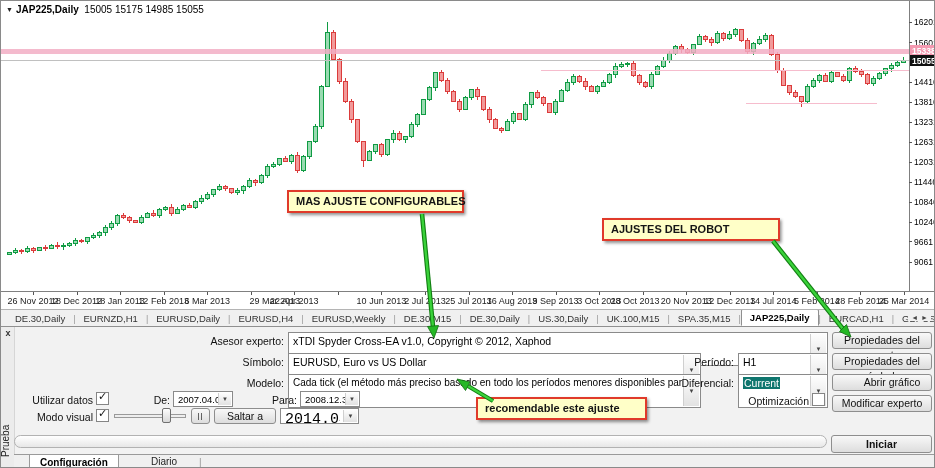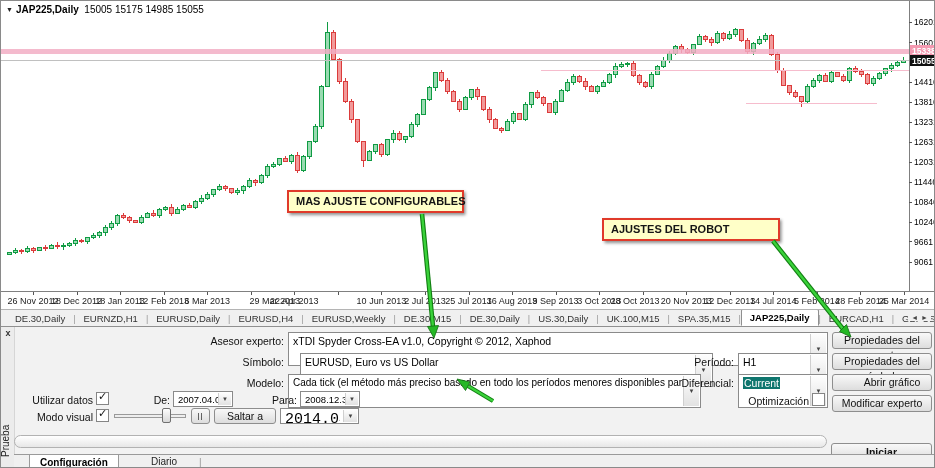--- a/index.html
+++ b/index.html
@@ -487,21 +487,21 @@
     </div>
 
     <div class="lbl" style="left:60px;width:223px;top:8px;">Asesor experto:</div>
     <div class="cmb" style="left:287px;top:5px;width:540px;">
       <span class="txt">xTDI Spyder Cross-EA v1.0, Copyright © 2012, Xaphod</span>
       <span class="arr">▼</span>
     </div>
     <div class="btn" style="left:831px;top:5px;width:100px;height:17px;line-height:15px;">Propiedades del experto</div>
 
     <div class="lbl" style="left:60px;width:223px;top:29px;">Símbolo:</div>
-    <div class="cmb" style="left:287px;top:26px;width:413px;margin-left:12px;">
+    <div class="cmb" style="left:287px;top:26px;width:413px;">
       <span class="txt">EURUSD, Euro vs US Dollar</span>
       <span class="arr">▼</span>
     </div>
     <div class="lbl" style="left:650px;width:83px;top:29px;">Período:</div>
     <div class="cmb" style="left:737px;top:26px;width:90px;">
       <span class="txt">H1</span>
       <span class="arr">▼</span>
     </div>
     <div class="btn" style="left:831px;top:26px;width:100px;height:17px;line-height:15px;">Propiedades del símbolo</div>
 
@@ -542,31 +542,32 @@
     <div class="slider-track" style="left:113px;top:87px;width:72px;"></div>
     <div class="slider-thumb" style="left:161px;top:81px;"></div>
     <div class="btn" style="left:190px;top:81px;width:19px;height:16px;line-height:14px;font-size:8px;letter-spacing:1px;">||</div>
     <div class="btn" style="left:213px;top:81px;width:62px;height:16px;line-height:14px;">Saltar a</div>
     <div class="cmb" style="left:279px;top:81px;width:79px;height:16px;">
       <span class="txt" style="font-size:15px;font-family:Liberation Mono, monospace;">2014.04.03</span>
       <span class="arr" style="width:13px;">▼</span>
     </div>
 
     <div class="progress"></div>
-    <div class="btn" style="left:830px;top:116px;width:101px;height:18px;line-height:16px;font-weight:bold;">Iniciar</div>
+    <div class="btn" style="left:830px;top:108px;width:101px;height:18px;line-height:16px;font-weight:bold;">Iniciar</div>
 
     <div class="bottom-strip">
       <div class="btab active" style="left:15px;">Configuración</div>
       <div class="btab" style="left:127px;">Diario</div>
       <div class="btabsep" style="left:185px;">|</div>
     </div>
   </div>
 
   <div class="callout" style="left:286px;top:189px;width:177px;height:23px;">MAS AJUSTE CONFIGURABLES</div>
   <div class="callout" style="left:601px;top:217px;width:178px;height:23px;">AJUSTES DEL ROBOT</div>
+  <div class="callout" style="left:475px;top:396px;width:171px;height:23px;">recomendable este ajuste</div>
 
   <svg id="overlay" width="935" height="468">
     <g>
       <line x1="421" y1="213" x2="432" y2="326" stroke="#117e11" stroke-width="4.6"></line>
       <line x1="421" y1="213" x2="432" y2="326" stroke="#3ad23a" stroke-width="2.4"></line>
       <polygon points="433,337 426.5,325.5 437.5,324.5" fill="#25b825" stroke="#0c6e0c" stroke-width="0.8"></polygon>
     </g>
     <g>
       <line x1="772" y1="240" x2="842" y2="328" stroke="#117e11" stroke-width="4.6"></line>
       <line x1="772" y1="240" x2="842" y2="328" stroke="#3ad23a" stroke-width="2.4"></line>

